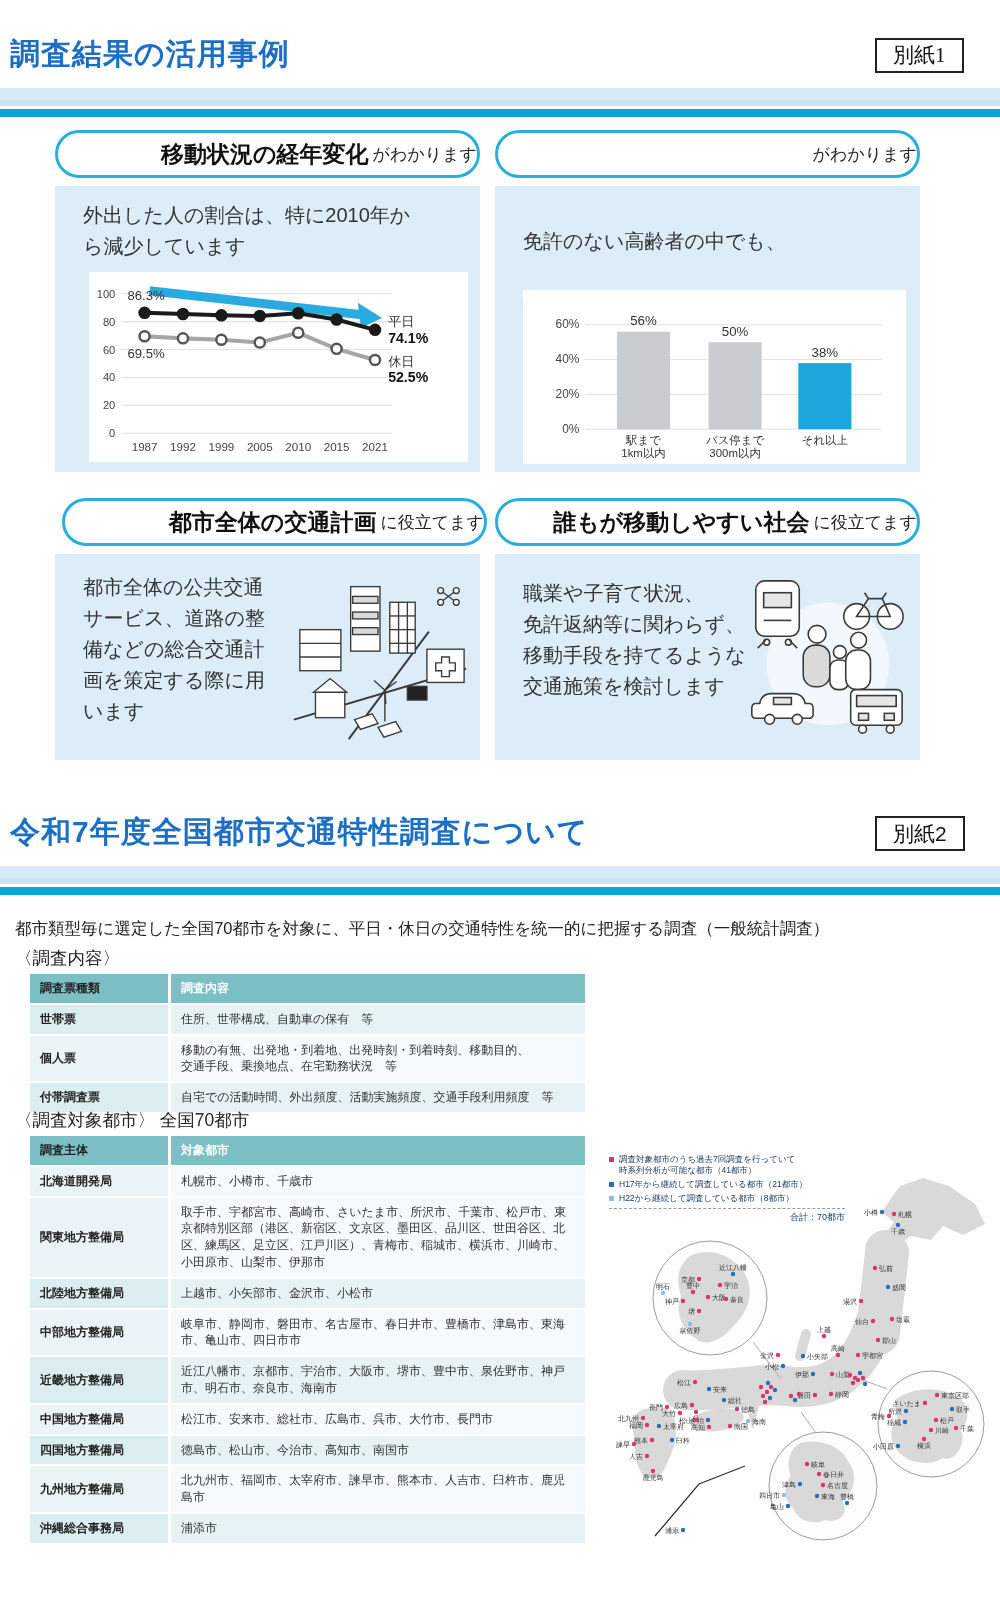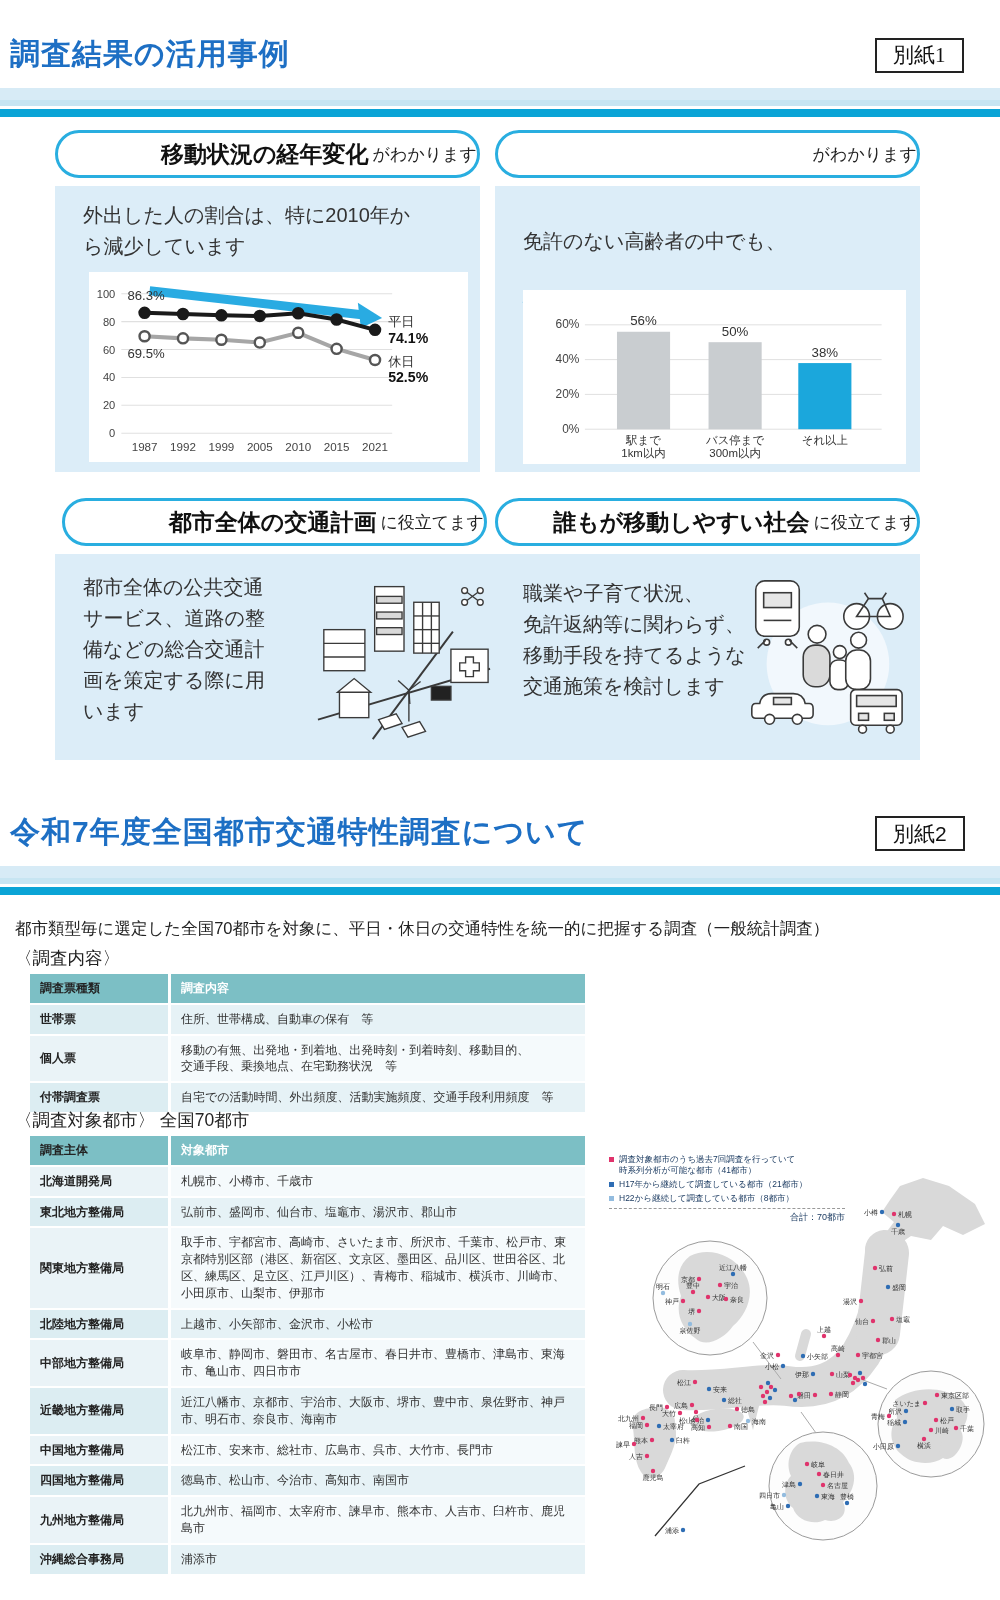--- a/index.html
+++ b/index.html
@@ -138,21 +138,21 @@
           <text x="308" y="72.8" text-anchor="middle" font-size="14.5" fill="#333">38%</text>
           <text x="308" y="168" text-anchor="middle" font-size="12.5" fill="#333">それ以上</text>
         </svg>
     </div>
   </div>
 
   <div class="pill" style="left:62px;top:498px;">
     <span class="b">都市全体の交通計画</span>
     <span class="s">に役立てます</span>
   </div>
-  <div class="pbody" style="left:55px;top:554px;height:206px;padding-left:24px;">
+  <div class="pbody" style="left:55px;top:554px;height:206px;">
     <div class="ptext" style="top:18px;">都市全体の公共交通
 サービス、道路の整
 備などの総合交通計
 画を策定する際に用
 います</div>
     <svg viewBox="0 0 180 170" style="position:absolute;right:12px;top:16px;width:176px;height:176px;">
       <g stroke="#3A3A3A" stroke-width="1.4" fill="#fff">
         <line x1="2" y1="148" x2="178" y2="96" stroke-width="2"></line>
         <line x1="58" y1="168" x2="140" y2="58" stroke-width="2"></line>
         <rect x="60" y="12" width="30" height="66"></rect>
@@ -283,24 +283,20 @@
       <thead>
         <tr>
           <th class="c1">調査主体</th>
           <th>対象都市</th>
         </tr>
       </thead>
       <tbody>
         <tr class="light">
           <th class="c1">北海道開発局</th>
           <td style="white-space: pre-line;">札幌市、小樽市、千歳市</td>
-        </tr>
-        <tr class="tint">
-          <th class="c1">東北地方整備局</th>
-          <td style="white-space: pre-line;">弘前市、盛岡市、仙台市、塩竈市、湯沢市、郡山市</td>
         </tr>
         <tr class="light">
           <th class="c1">関東地方整備局</th>
           <td style="white-space: pre-line;">取手市、宇都宮市、高崎市、さいたま市、所沢市、千葉市、松戸市、東京都特別区部（港区、新宿区、文京区、墨田区、品川区、世田谷区、北区、練馬区、足立区、江戸川区）、青梅市、稲城市、横浜市、川崎市、小田原市、山梨市、伊那市</td>
         </tr>
         <tr class="tint">
           <th class="c1">北陸地方整備局</th>
           <td style="white-space: pre-line;">上越市、小矢部市、金沢市、小松市</td>
         </tr>
         <tr class="light">

